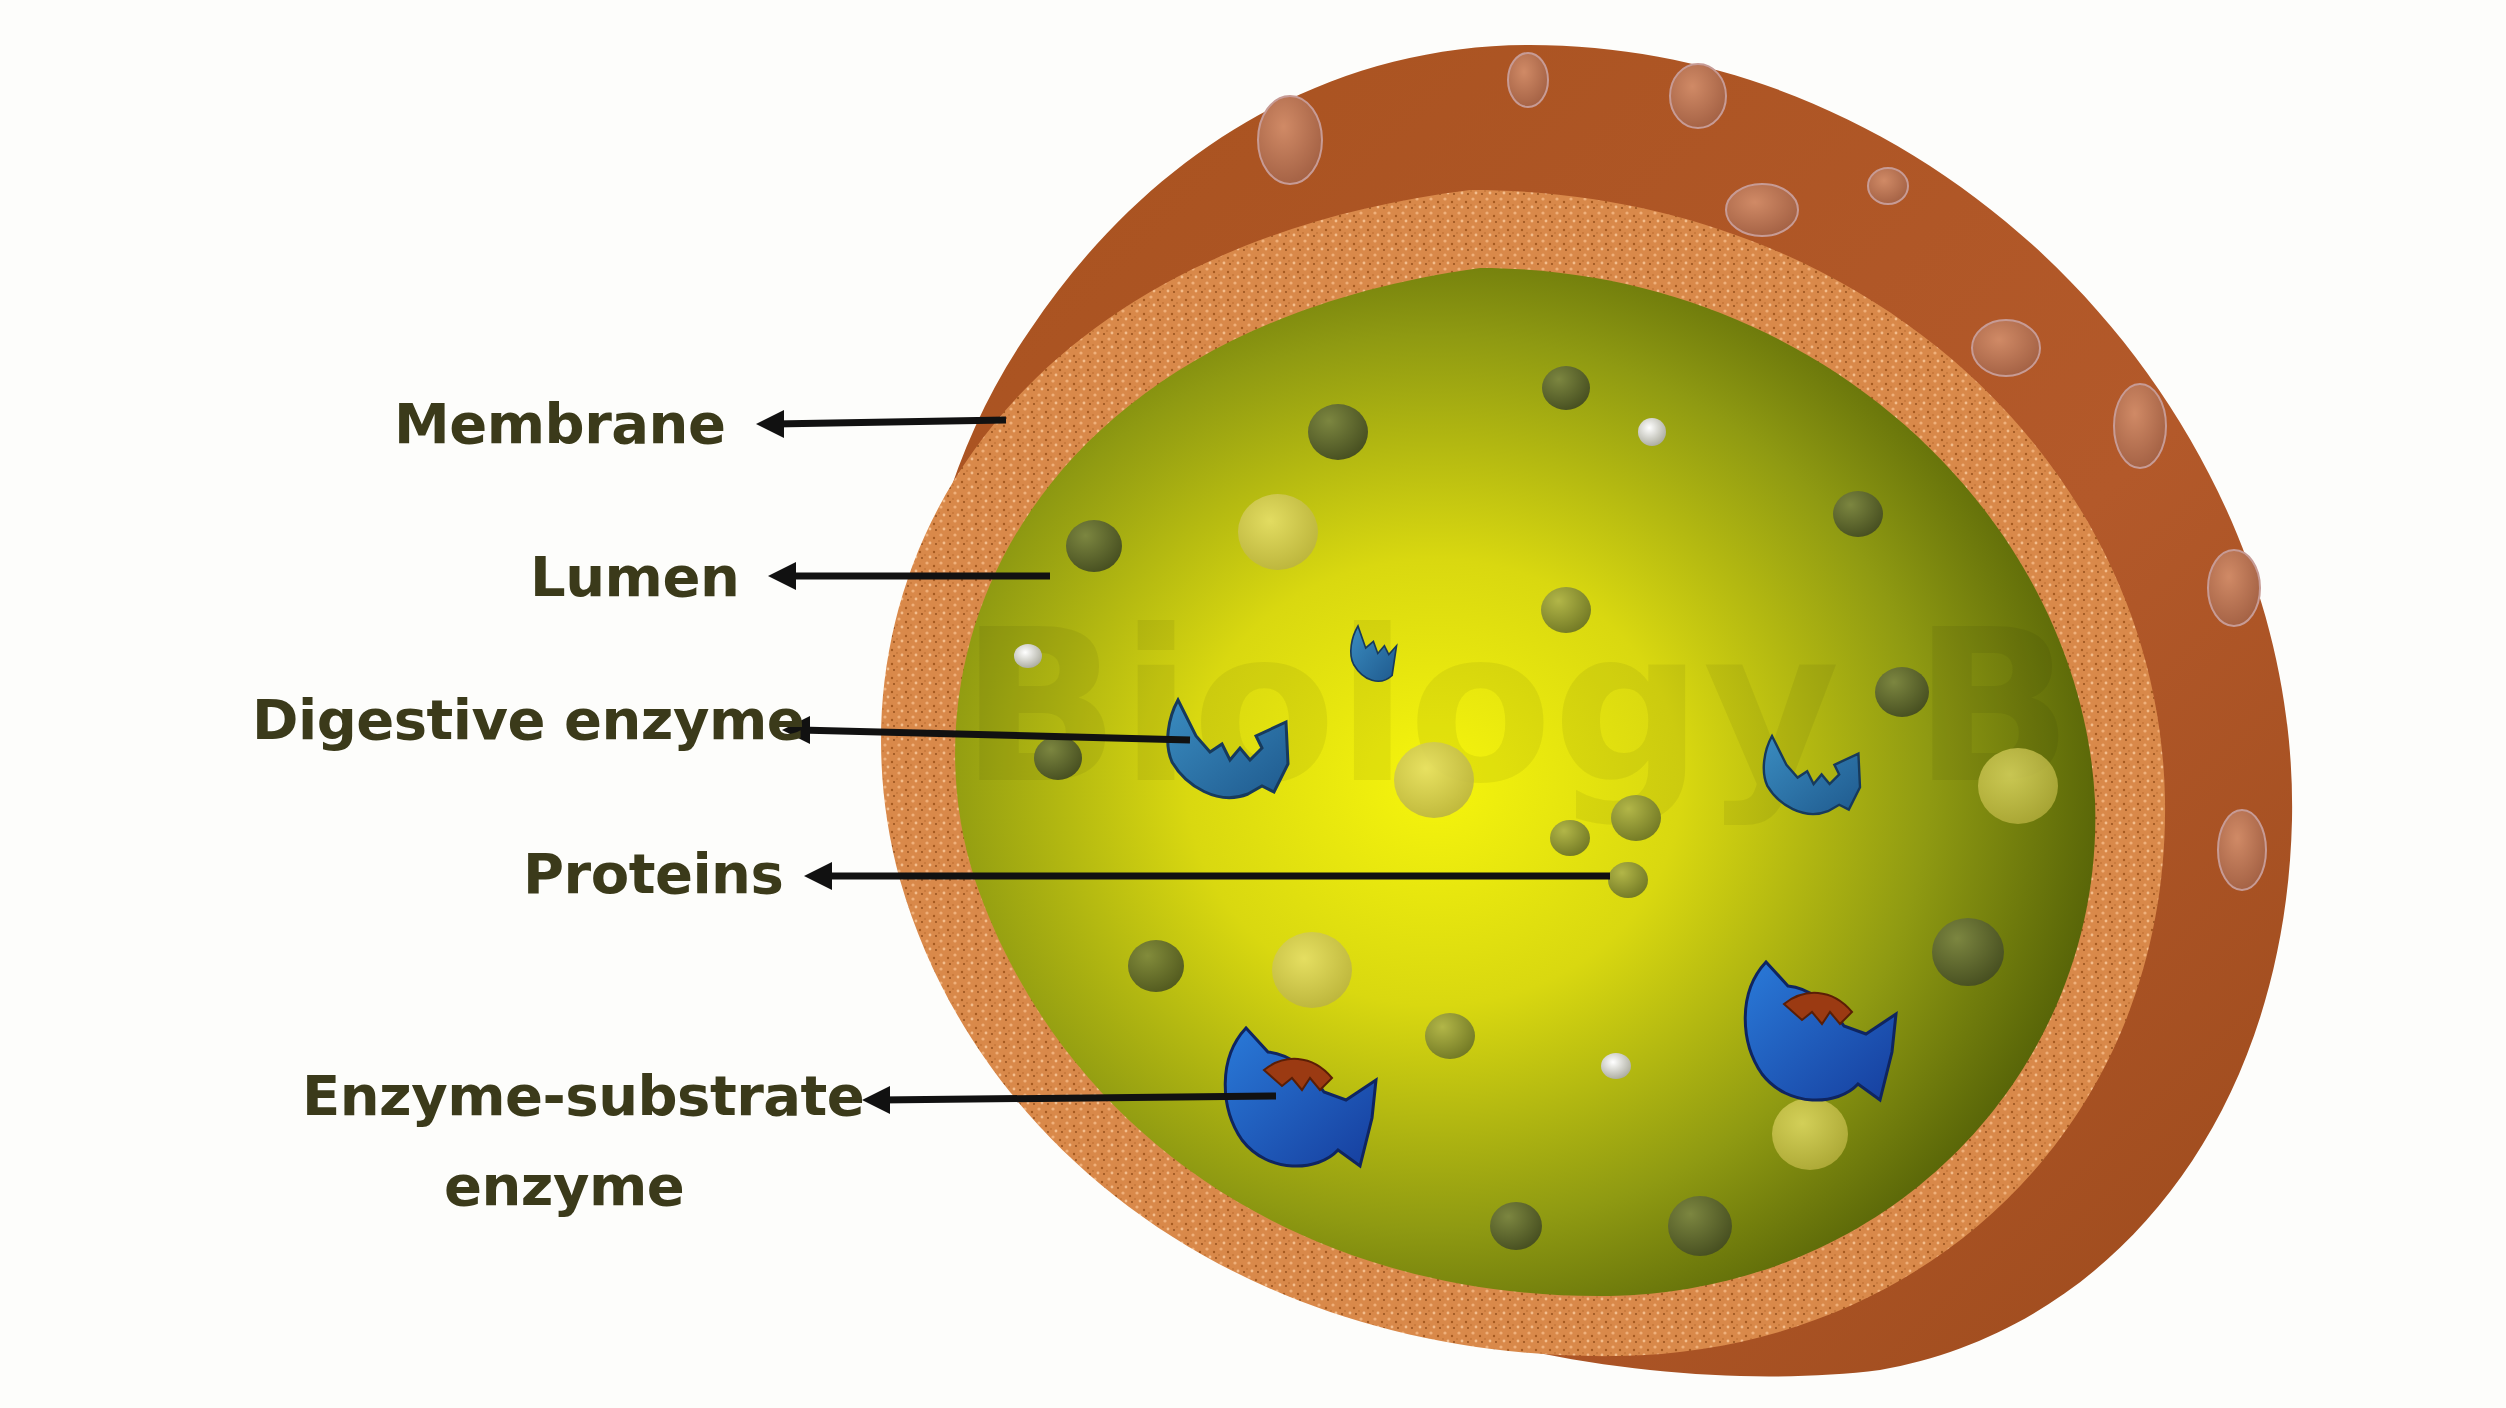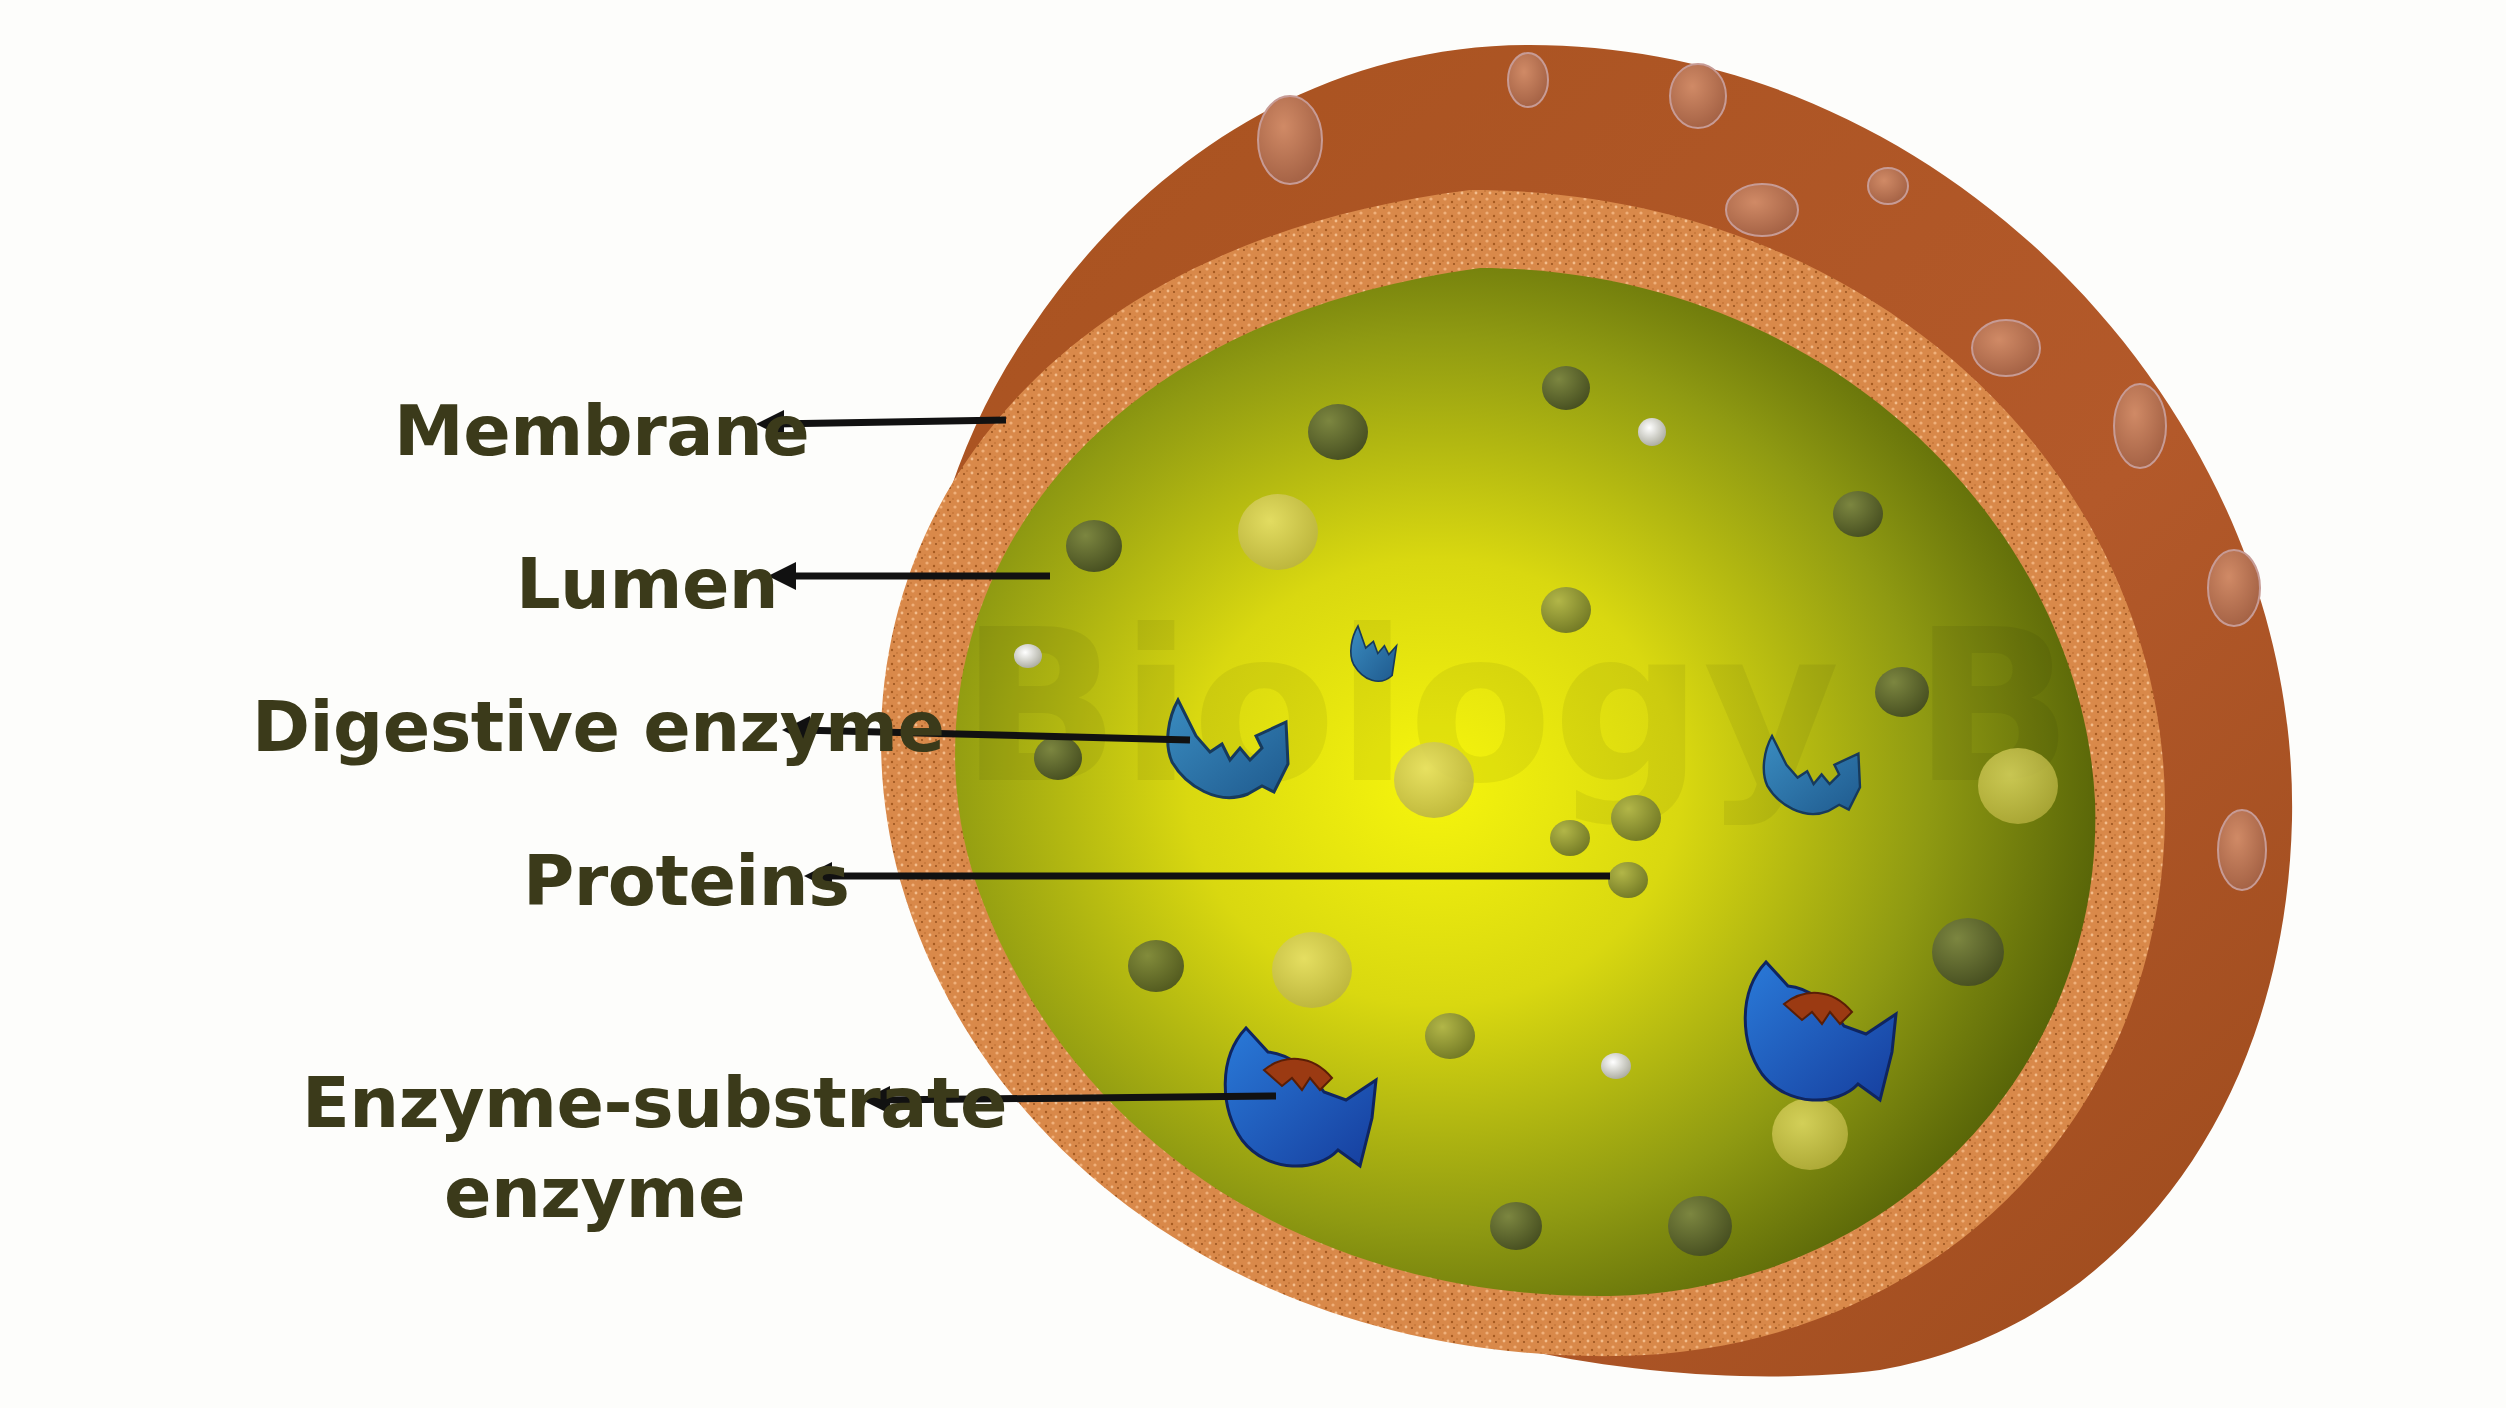--- a/index.html
+++ b/index.html
@@ -7,21 +7,21 @@
     width: 2506px; height: 1408px; overflow: hidden;
     background: #fdfdfb;
     font-family: "Liberation Sans", "DejaVu Sans", sans-serif;
     position: relative;
   }
   #stage { position: absolute; left: 0; top: 0; width: 2506px; height: 1408px; }
   .label {
     position: absolute;
     font-family: "DejaVu Sans", "Liberation Sans", sans-serif;
     font-weight: bold;
-    font-size: 70px;
+    font-size: 56px;
     color: #3b3a1a;
     white-space: nowrap;
     line-height: 1;
     letter-spacing: -0.5px;
   }
 </style>
 </head>
 <body>
 
 <div id="stage">
@@ -172,18 +172,18 @@
       </g>
       <g>
         <line x1="880" y1="1100" x2="1276" y2="1096"></line>
         <polygon points="862,1100 890,1086 890,1114" stroke="none"></polygon>
       </g>
     </g>
   </svg>
 
   
   <div class="label" style="left:394px; top:396px;">Membrane</div>
-  <div class="label" style="left:516px; top:549px;">Lumen</div>
+  <div class="label" style="left:530px; top:549px;">Lumen</div>
   <div class="label" style="left:252px; top:692px;">Digestive enzyme</div>
   <div class="label" style="left:523px; top:846px;">Proteins</div>
   <div class="label" style="left:302px; top:1068px;">Enzyme-substrate</div>
   <div class="label" style="left:444px; top:1158px;">enzyme</div>
 </div>
 
 </body></html>

